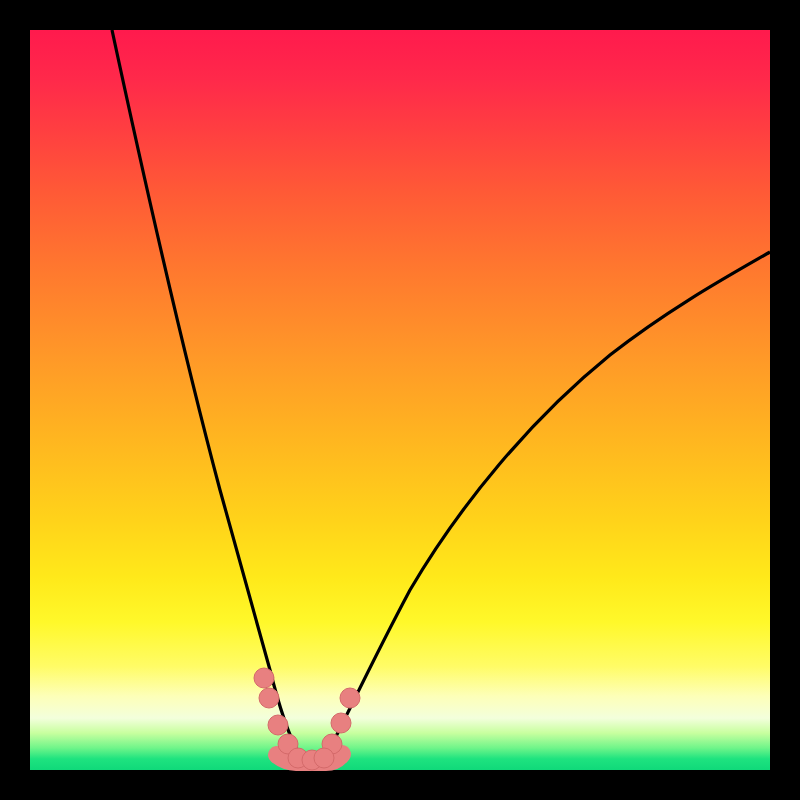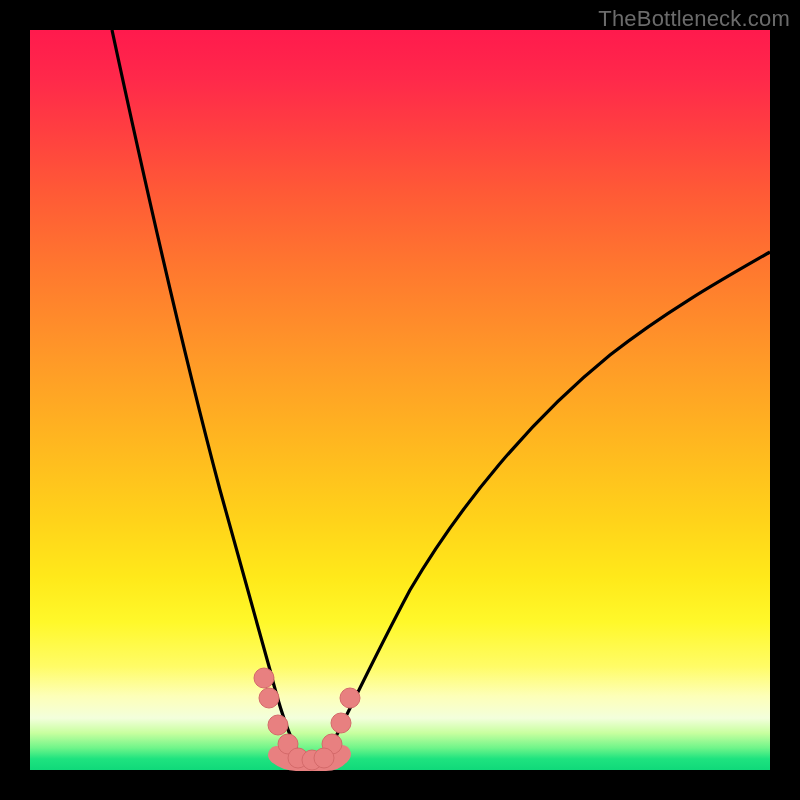--- a/index.html
+++ b/index.html
@@ -96,14 +96,13 @@
       <circle cx="302" cy="714" r="10" fill="#e88080" stroke="#d46a6a" stroke-width="1"></circle>
       <circle cx="311" cy="693" r="10" fill="#e88080" stroke="#d46a6a" stroke-width="1"></circle>
       <circle cx="320" cy="668" r="10" fill="#e88080" stroke="#d46a6a" stroke-width="1"></circle>
 
       <circle cx="268" cy="728" r="10" fill="#e88080" stroke="#d46a6a" stroke-width="1"></circle>
       <circle cx="282" cy="730" r="10" fill="#e88080" stroke="#d46a6a" stroke-width="1"></circle>
       <circle cx="294" cy="728" r="10" fill="#e88080" stroke="#d46a6a" stroke-width="1"></circle>
     </svg>
 
   </div>
-  <div class="attribution">TheBottleneck.com</div>
 </div>
 
 </body></html>

